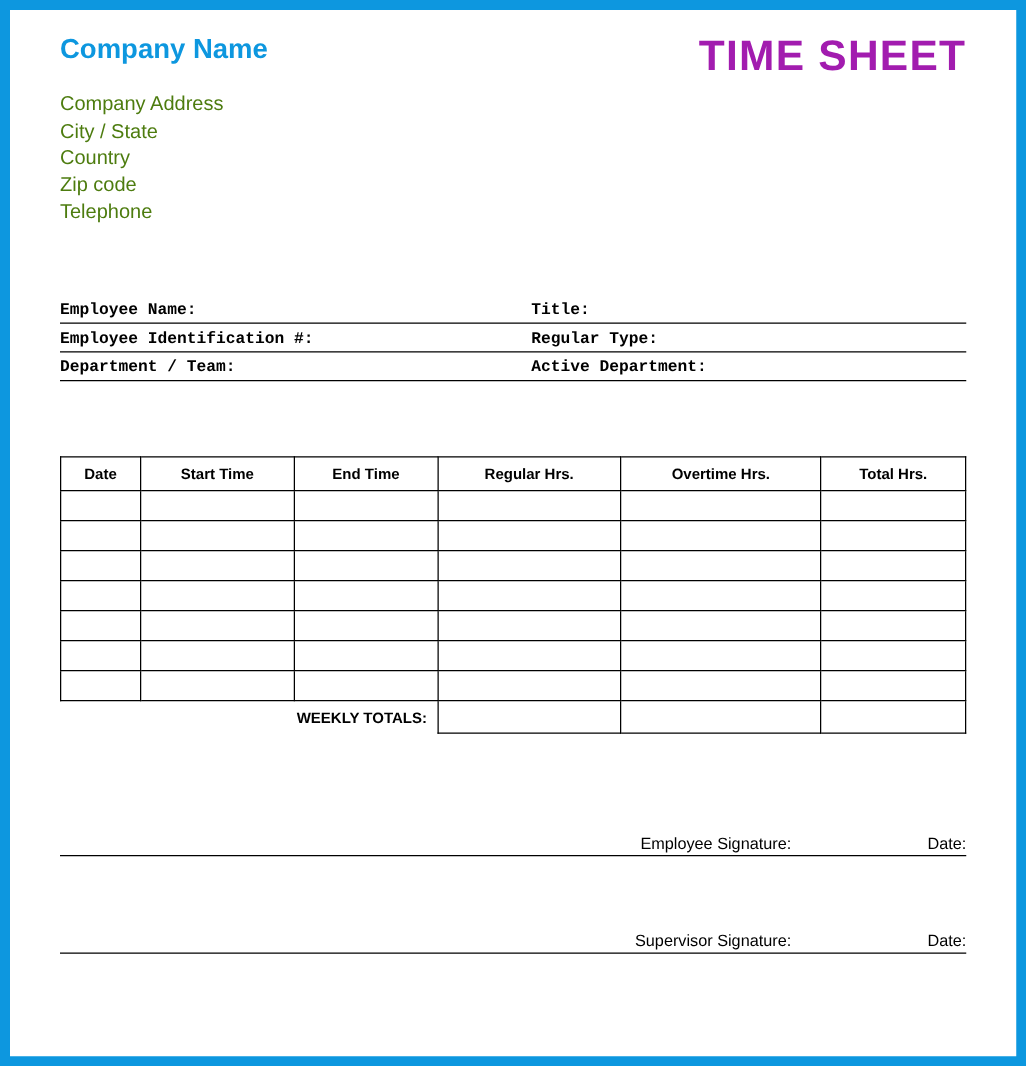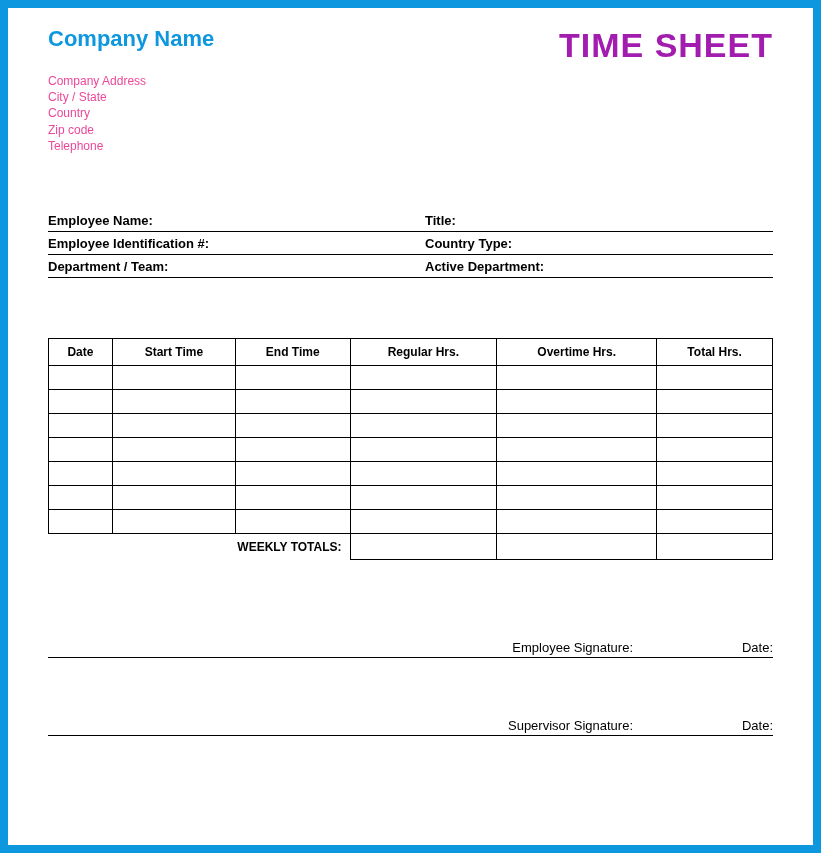--- a/index.html
+++ b/index.html
@@ -28,28 +28,29 @@
       font-weight: bold;
     }
     .doc-title {
       color: #a21caf;
       font-size: 34px;
       font-weight: 900;
       letter-spacing: 1px;
       font-family: Arial, sans-serif;
     }
     .company-info {
-      font-size: 12px;
+      font-size: 16px;
       line-height: 1.35;
-      color: #ec4899;
+      color: #4d7c0f;
       margin-bottom: 55px;
     }
     .company-info div { }
     .employee-block {
       margin-bottom: 60px;
+      font-family: Liberation Mono, monospace;
     }
     .emp-row {
       display: flex;
       border-bottom: 1px solid #000;
       padding: 4px 0 3px 0;
     }
     .emp-cell {
       font-size: 13px;
       font-weight: bold;
       color: #000;
@@ -121,21 +122,21 @@
     <div>Telephone</div>
   </div>
 
   <div class="employee-block">
     <div class="emp-row">
       <div class="emp-cell emp-left">Employee Name:</div>
       <div class="emp-cell emp-right">Title:</div>
     </div>
     <div class="emp-row">
       <div class="emp-cell emp-left">Employee Identification #:</div>
-      <div class="emp-cell emp-right">Country Type:</div>
+      <div class="emp-cell emp-right">Regular Type:</div>
     </div>
     <div class="emp-row">
       <div class="emp-cell emp-left">Department / Team:</div>
       <div class="emp-cell emp-right">Active Department:</div>
     </div>
   </div>
 
   <table class="time-table">
     <thead>
       <tr>

